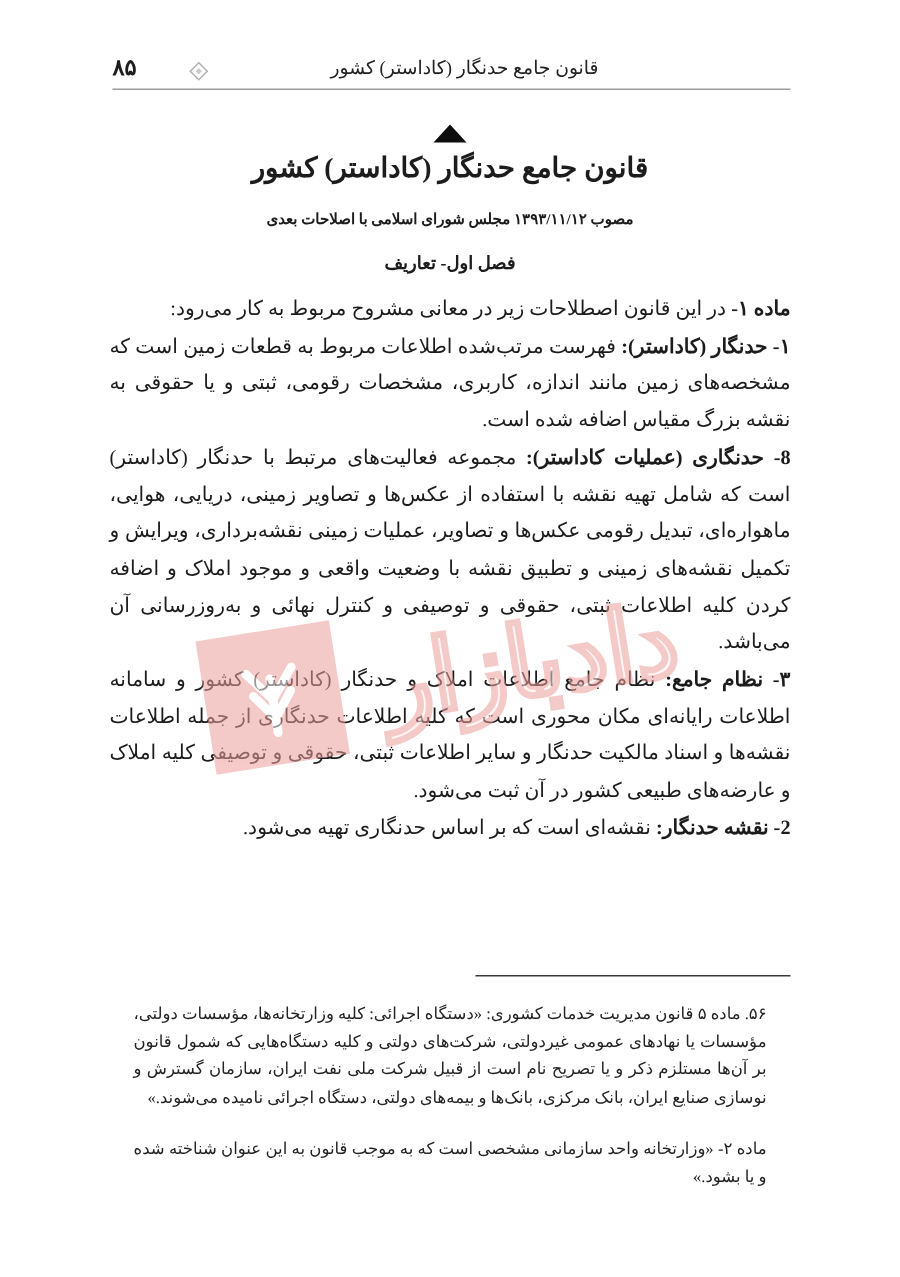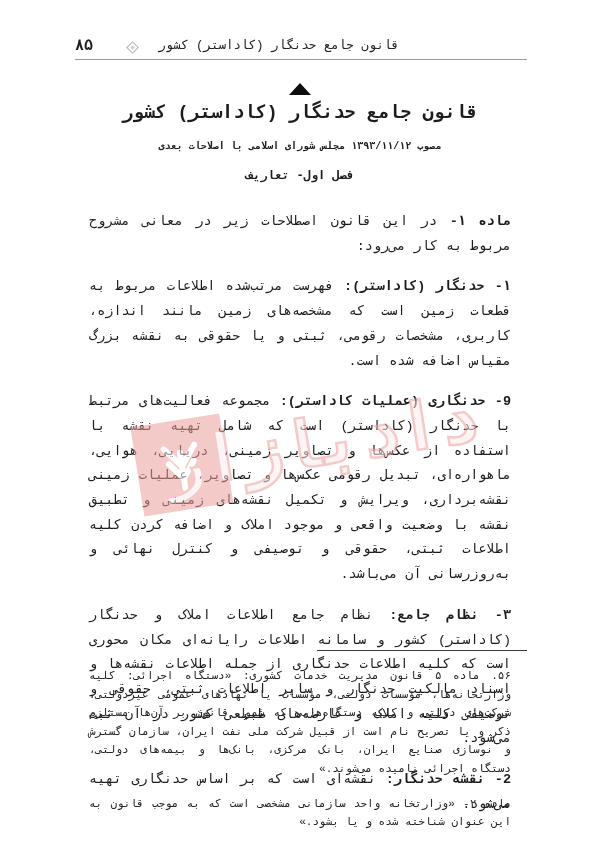--- a/index.html
+++ b/index.html
@@ -1,19 +1,19 @@
 <!DOCTYPE html>
 <html lang="fa"><head>
 <meta charset="utf-8">
 <style>
   * { margin:0; padding:0; box-sizing:border-box; }
   html,body { background:#ffffff; }
   .page {
     position:relative; width:600px; height:851px; background:#ffffff;
-    font-family:Liberation Mono, monospace; color:#1c1c1c; overflow:hidden;
+    font-family:Liberation Serif, serif; color:#1c1c1c; overflow:hidden;
   }
 
   
   .running-header { position:absolute; top:34px; left:75px; width:452px; height:26px; }
   .page-num { position:absolute; left:0; top:2px; font-size:15px; font-weight:bold; direction:rtl; }
   .ornament { position:absolute; left:53px; top:9px; width:9px; height:9px;
               border:1.2px solid #b2b2b2; transform:rotate(45deg); }
   .ornament::after { content:""; position:absolute; left:2px; top:2px; width:3px; height:3px;
               background:#c9c9c9; }
   .running-title { position:absolute; right:128px; top:3px; font-size:12.5px; direction:rtl;
@@ -30,21 +30,21 @@
   .doc-title, .doc-enactment, .doc-chapter {
     position:absolute; left:0; width:600px; text-align:center; direction:rtl; font-weight:bold;
   }
   .doc-title { top:101px; font-size:18.5px; }
   .doc-enactment { top:140px; font-size:10px; }
   .doc-chapter { top:168px; font-size:12px; }
 
   
   .body-main { position:absolute; top:194px; left:73px; width:454px;
     direction:rtl; text-align:justify; font-size:13.5px; line-height:24.7px; }
-  .body-par { margin:16px; }
+  .body-par { margin:0; }
   .lead { font-weight:bold; }
   sup { font-size:9px; line-height:0; vertical-align:super; }
 
   
   .watermark { position:absolute; top:386px; left:136px; width:345px; height:128px;
     transform:rotate(-9deg); opacity:0.55; pointer-events:none; }
   .wm-box { position:absolute; left:0; top:14px; width:90px; height:90px; background:#ec9f9c;
     display:flex; align-items:center; justify-content:center; }
   .wm-text { position:absolute; left:92px; top:0; width:253px; height:128px;
     font-size:66px; font-weight:bold; direction:rtl; text-align:center; line-height:128px;
@@ -75,21 +75,21 @@
   <h2 class="doc-enactment">مصوب ۱۳۹۳/۱۱/۱۲ مجلس شورای اسلامی با اصلاحات بعدی</h2>
   <h3 class="doc-chapter">فصل اول- تعاریف</h3>
 
   <div class="body-main">
     <p class="body-par"><b class="lead">ماده ۱-</b>
       <span>در این قانون اصطلاحات زیر در معانی مشروح مربوط به کار می‌رود:</span></p>
 
     <p class="body-par"><b class="lead">۱- حدنگار (کاداستر):</b>
       <span>فهرست مرتب‌شده اطلاعات مربوط به قطعات زمین است که مشخصه‌های زمین مانند اندازه، کاربری، مشخصات رقومی، ثبتی و یا حقوقی به نقشه بزرگ مقیاس اضافه شده است.</span></p>
 
-    <p class="body-par"><b class="lead">9- حدنگاری (عملیات کاداستر):</b>
+    <p class="body-par"><b class="lead">8- حدنگاری (عملیات کاداستر):</b>
       <span>مجموعه فعالیت‌های مرتبط با حدنگار (کاداستر) است که شامل تهیه نقشه با استفاده از عکس‌ها و تصاویر زمینی، دریایی، هوایی، ماهواره‌ای، تبدیل رقومی عکس‌ها و تصاویر، عملیات زمینی نقشه‌برداری، ویرایش و تکمیل نقشه‌های زمینی و تطبیق نقشه با وضعیت واقعی و موجود املاک و اضافه کردن کلیه اطلاعات ثبتی، حقوقی و توصیفی و کنترل نهائی و به‌روزرسانی آن می‌باشد.</span></p>
 
     <p class="body-par"><b class="lead">۳- نظام جامع:</b>
       <span>نظام جامع اطلاعات املاک و حدنگار (کاداستر) کشور و سامانه اطلاعات رایانه‌ای مکان محوری است که کلیه اطلاعات حدنگاری از جمله اطلاعات نقشه‌ها و اسناد مالکیت حدنگار و سایر اطلاعات ثبتی، حقوقی و توصیفی کلیه املاک و عارضه‌های طبیعی کشور در آن ثبت می‌شود.</span></p>
 
     <p class="body-par"><b class="lead">2- نقشه حدنگار:</b>
       <span>نقشه‌ای است که بر اساس حدنگاری تهیه می‌شود.</span></p>
 
 
   </div>

